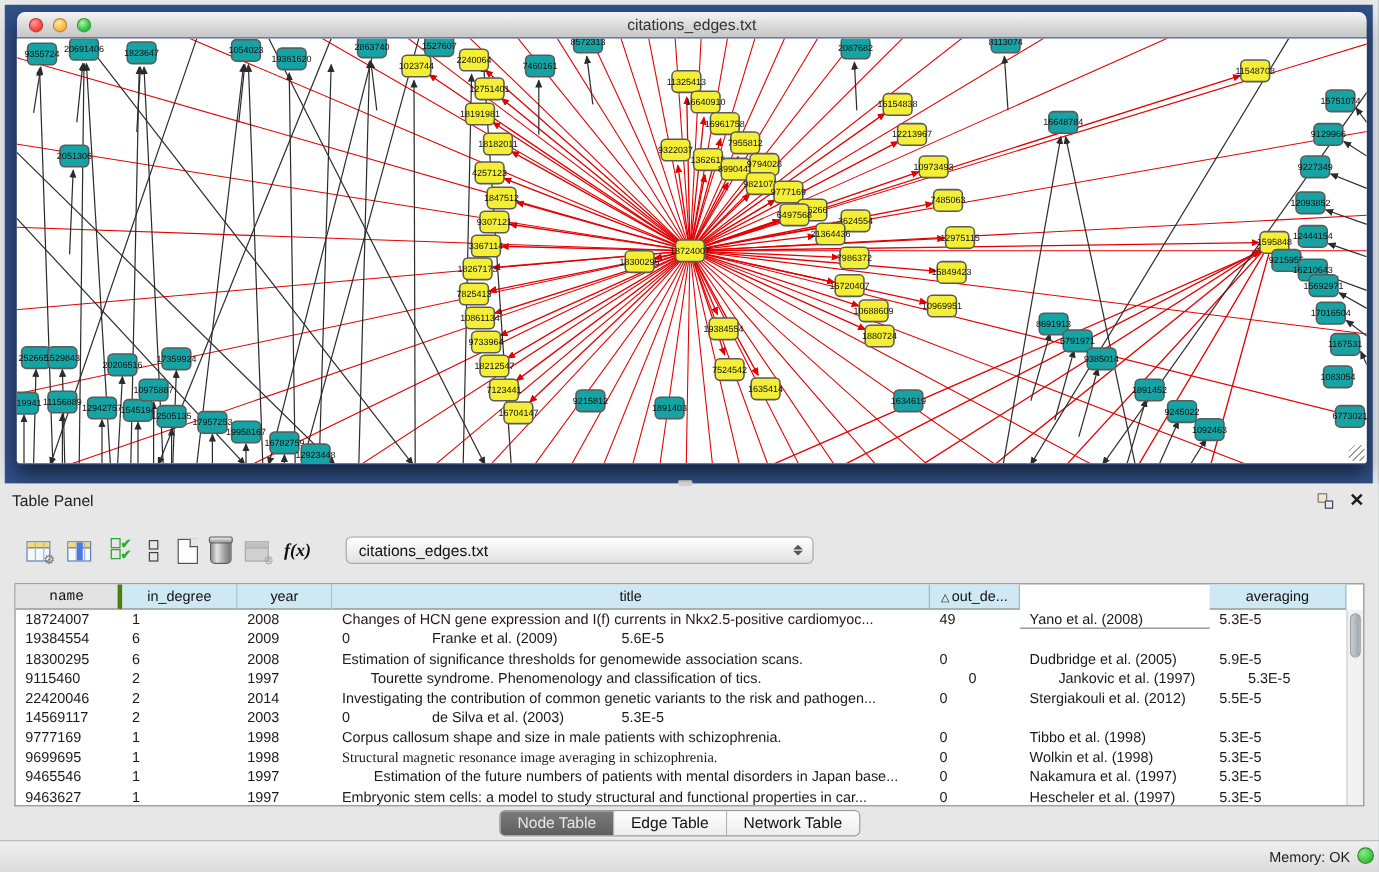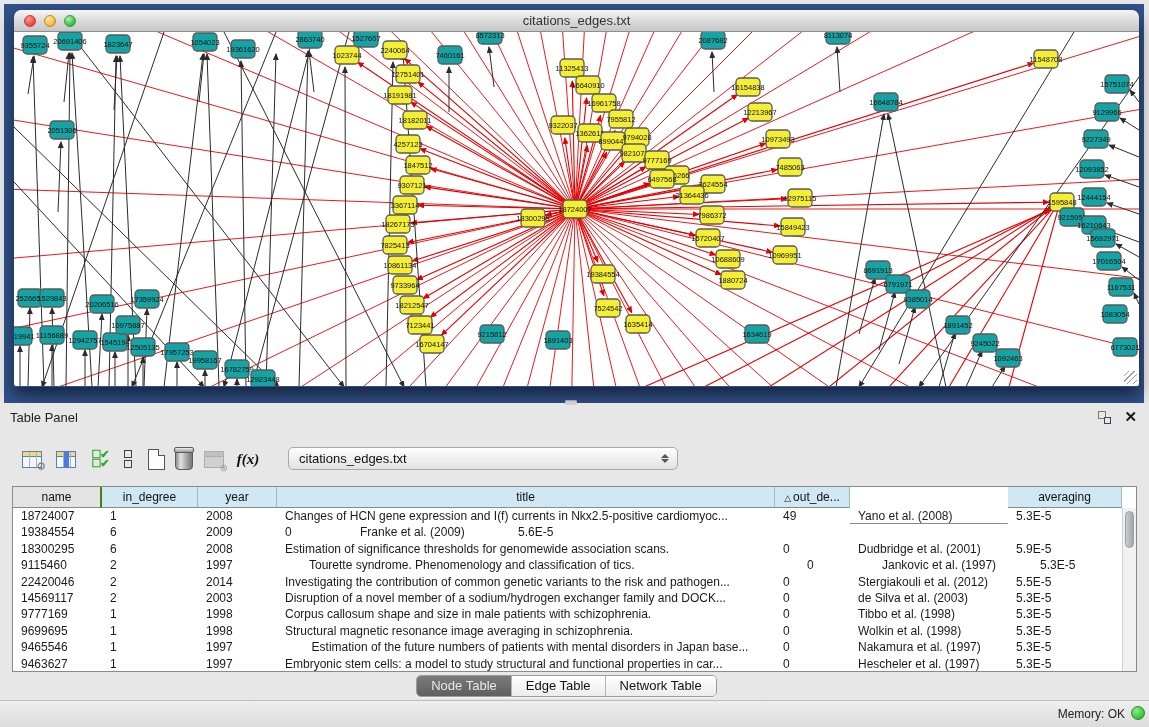--- a/index.html
+++ b/index.html
@@ -67,21 +67,21 @@
   .combo .arrows i.up { border-bottom:4px solid #555; }
   .combo .arrows i.dn { border-top:4px solid #555; }
 
   
   #tframe { position:absolute; left:12px; top:83px; width:1125px; height:186px;
             border:1px solid #8a8a8a; background:#fff; display:flex; flex-direction:column; }
   #thead { display:flex; height:21px; flex:none; }
   .hcell { background:#cfe8f3; border-right:1px solid #9fb9c4; border-bottom:1px solid #8a8a8a;
            font-size:12px; color:#111; text-align:center; line-height:20px; overflow:hidden;
            white-space:nowrap; cursor:pointer; flex:none; }
-  .hcell.key { background:#e3e3e3; border-right:2px solid #4d7c0f; }
+  .hcell.key { background:#e3e3e3; border-right:4px solid #4d7c0f;font-family:Liberation Mono, monospace; }
   .hcell .sort { font-size:9px; margin-right:2px; }
   #tbody { flex:1; position:relative; overflow:hidden; }
   .trow { display:flex; height:16.4px; font-size:12px; color:#1a1a1a; cursor:default; }
   .tcell { padding:1px 0 0 8px; white-space:nowrap; overflow:hidden; flex:none; }
   #vscroll { position:absolute; right:0; top:0; bottom:0; width:14px; background:#f1f1f1;
              border-left:1px solid #cfcfcf; }
   #vthumb { position:absolute; left:2px; top:3px; width:9px; height:37px; border-radius:5px;
             background:linear-gradient(90deg,#c9cdd2,#9fa6ae); border:1px solid #98a0a8; cursor:pointer; }
 
   
@@ -770,21 +770,21 @@
           <div class="tcell" style="width: 75px;">0</div>
           <div class="tcell" style="width: 158px;">Franke et al. (2009)</div>
           <div class="tcell" style="width: 114px;">5.6E-5</div>
         </div>
         <div class="trow">
           <div class="tcell" style="width: 89px;">18300295</div>
           <div class="tcell" style="width: 96px;">6</div>
           <div class="tcell" style="width: 79px;">2008</div>
           <div class="tcell" style="width: 498px;">Estimation of significance thresholds for genomewide association scans.</div>
           <div class="tcell" style="width: 75px;">0</div>
-          <div class="tcell" style="width: 158px;">Dudbridge et al. (2001)</div>
+          <div class="tcell" style="width: 158px;">Dudbridge et al. (2005)</div>
           <div class="tcell" style="width: 114px;">5.9E-5</div>
         </div>
         <div class="trow">
           <div class="tcell" style="width: 89px;">9115460</div>
           <div class="tcell" style="width: 96px;">2</div>
           <div class="tcell" style="width: 79px;">1997</div>
           <div class="tcell" style="width: 498px; margin-left: 24px;">Tourette syndrome. Phenomenology and classification of tics.</div>
           <div class="tcell" style="width: 75px;">0</div>
           <div class="tcell" style="width: 158px;">Jankovic et al. (1997)</div>
           <div class="tcell" style="width: 114px;">5.3E-5</div>
@@ -795,39 +795,38 @@
           <div class="tcell" style="width: 79px;">2014</div>
           <div class="tcell" style="width: 498px;">Investigating the contribution of common genetic variants to the risk and pathogen...</div>
           <div class="tcell" style="width: 75px;">0</div>
           <div class="tcell" style="width: 158px;">Stergiakouli et al. (2012)</div>
           <div class="tcell" style="width: 114px;">5.5E-5</div>
         </div>
         <div class="trow">
           <div class="tcell" style="width: 89px;">14569117</div>
           <div class="tcell" style="width: 96px;">2</div>
           <div class="tcell" style="width: 79px;">2003</div>
-          <div class="tcell" style="width: 498px;">Disruption of a novel member of a sodium/hydrogen exchanger family and DOCK...</div>
           <div class="tcell" style="width: 75px;">0</div>
           <div class="tcell" style="width: 158px;">de Silva et al. (2003)</div>
           <div class="tcell" style="width: 114px;">5.3E-5</div>
         </div>
         <div class="trow">
           <div class="tcell" style="width: 89px;">9777169</div>
           <div class="tcell" style="width: 96px;">1</div>
           <div class="tcell" style="width: 79px;">1998</div>
           <div class="tcell" style="width: 498px;">Corpus callosum shape and size in male patients with schizophrenia.</div>
           <div class="tcell" style="width: 75px;">0</div>
           <div class="tcell" style="width: 158px;">Tibbo et al. (1998)</div>
           <div class="tcell" style="width: 114px;">5.3E-5</div>
         </div>
         <div class="trow">
           <div class="tcell" style="width: 89px;">9699695</div>
           <div class="tcell" style="width: 96px;">1</div>
           <div class="tcell" style="width: 79px;">1998</div>
-          <div class="tcell" style="width: 498px;">Structural magnetic resonance image averaging in schizophrenia.</div>
+          <div class="tcell" style="width: 498px; font-family: Liberation Serif, serif;">Structural magnetic resonance image averaging in schizophrenia.</div>
           <div class="tcell" style="width: 75px;">0</div>
           <div class="tcell" style="width: 158px;">Wolkin et al. (1998)</div>
           <div class="tcell" style="width: 114px;">5.3E-5</div>
         </div>
         <div class="trow">
           <div class="tcell" style="width: 89px;">9465546</div>
           <div class="tcell" style="width: 96px;">1</div>
           <div class="tcell" style="width: 79px;">1997</div>
           <div class="tcell" style="width: 498px; text-align: center;">Estimation of the future numbers of patients with mental disorders in Japan base...</div>
           <div class="tcell" style="width: 75px;">0</div>

